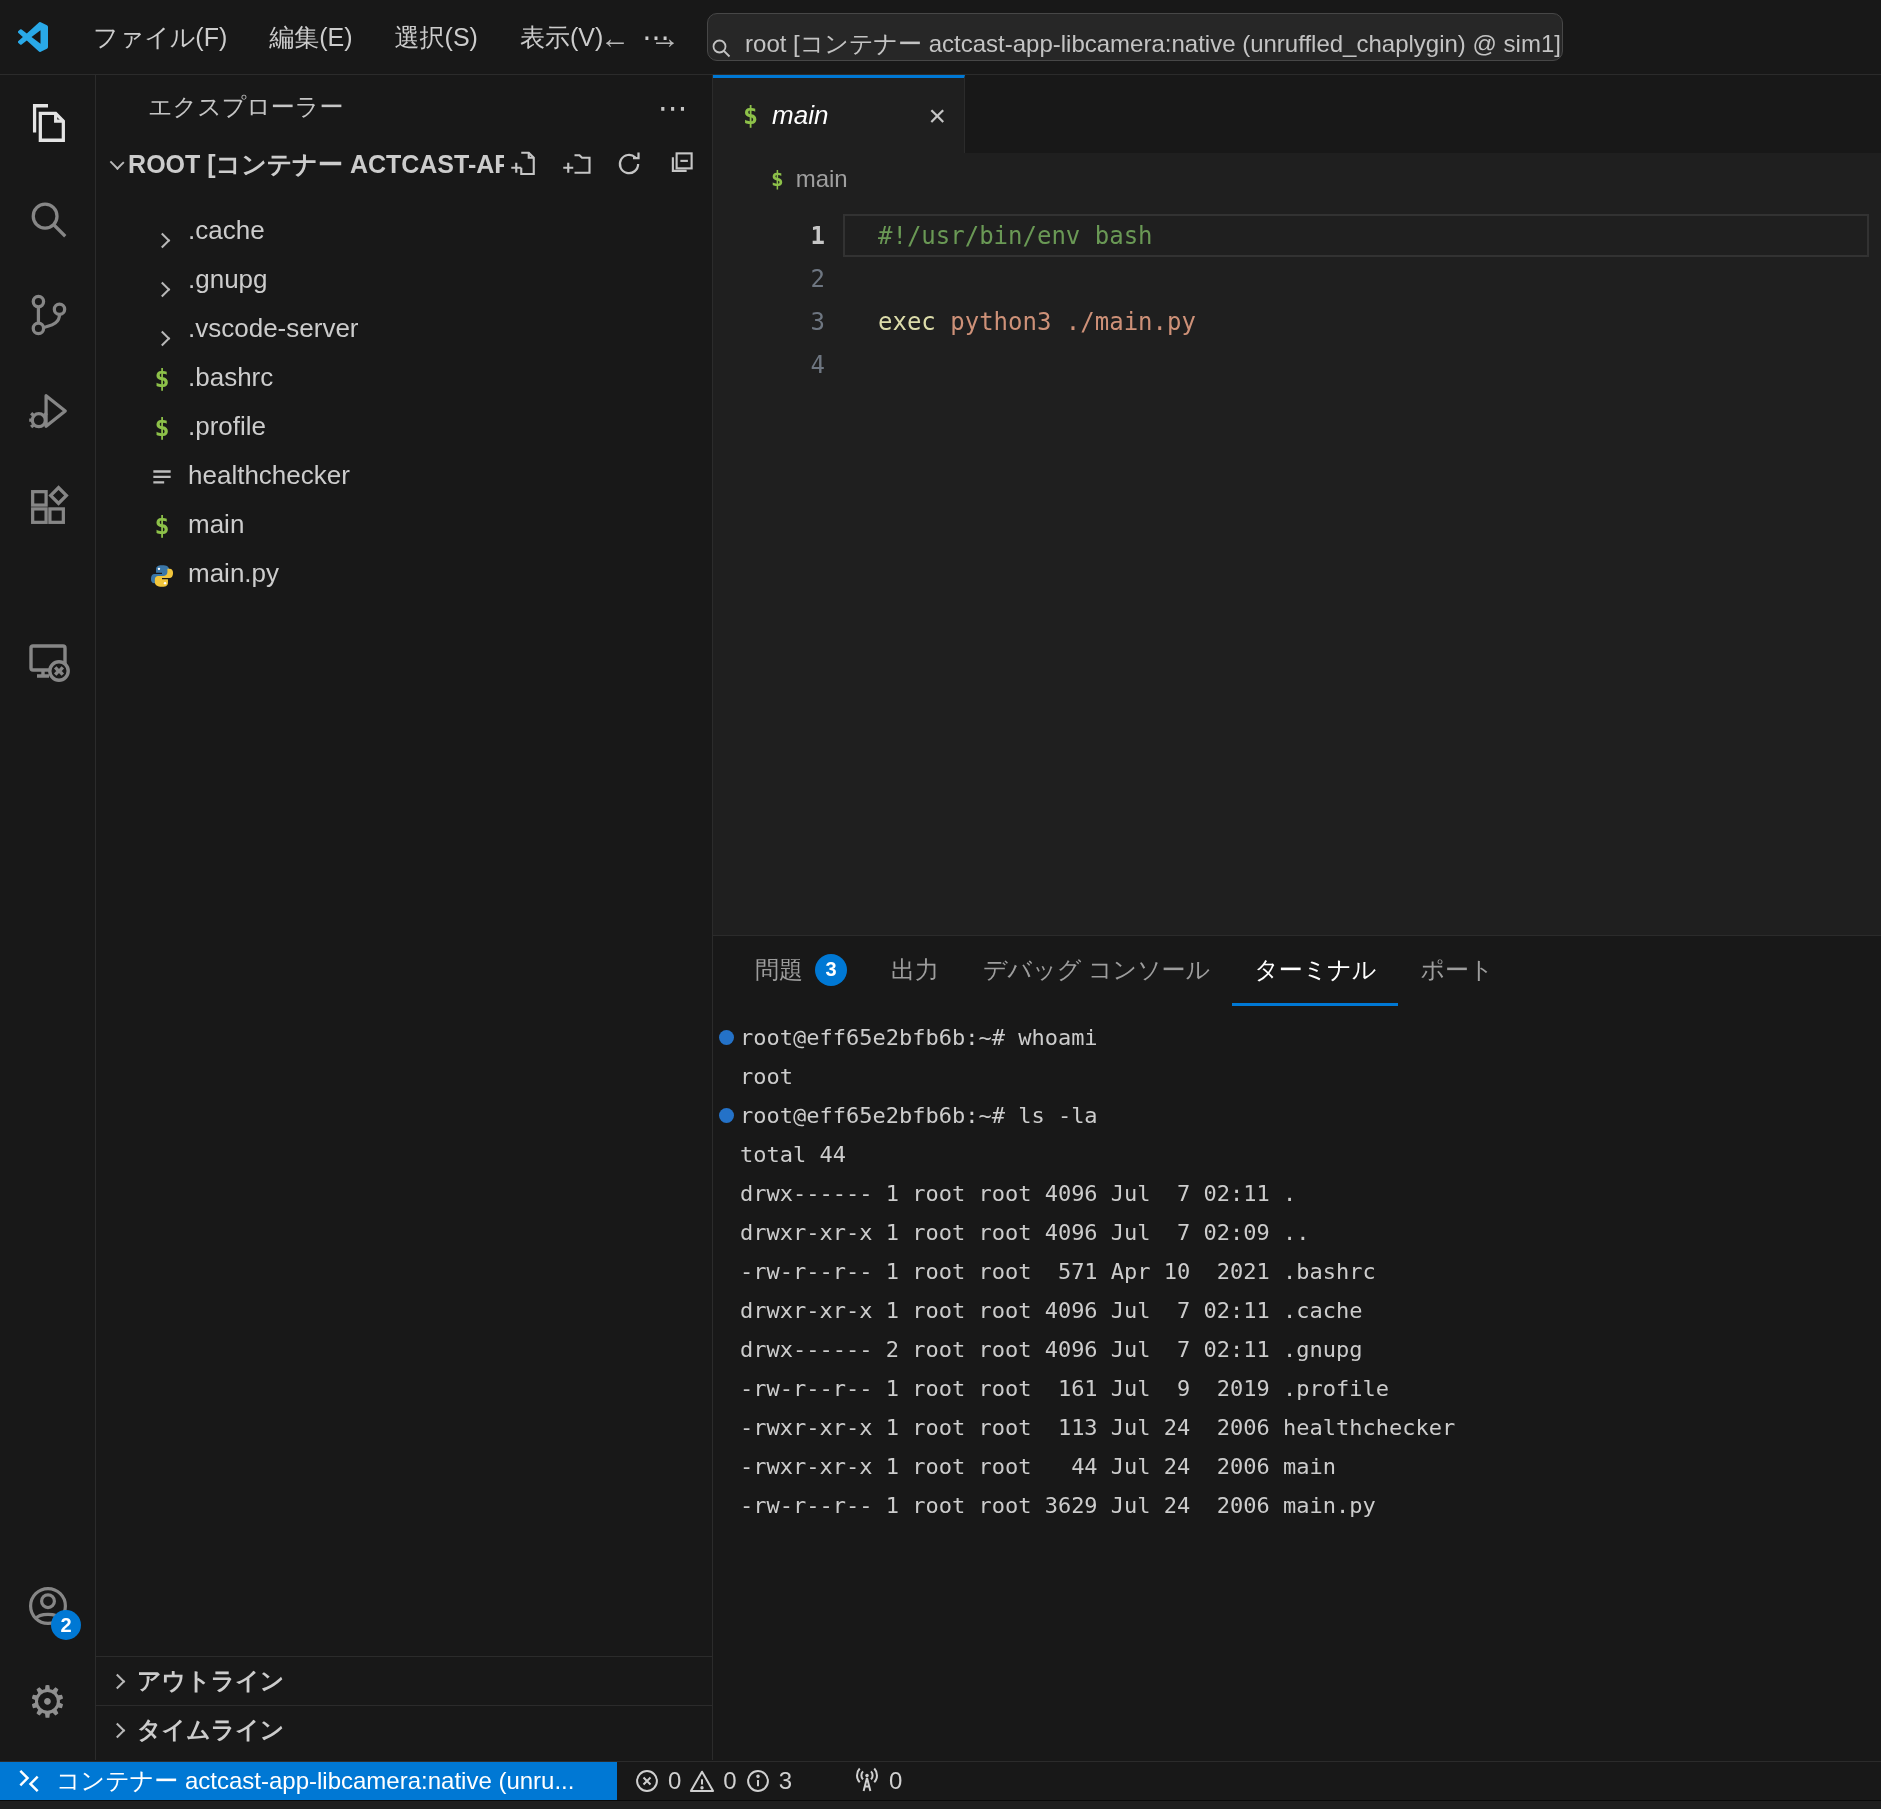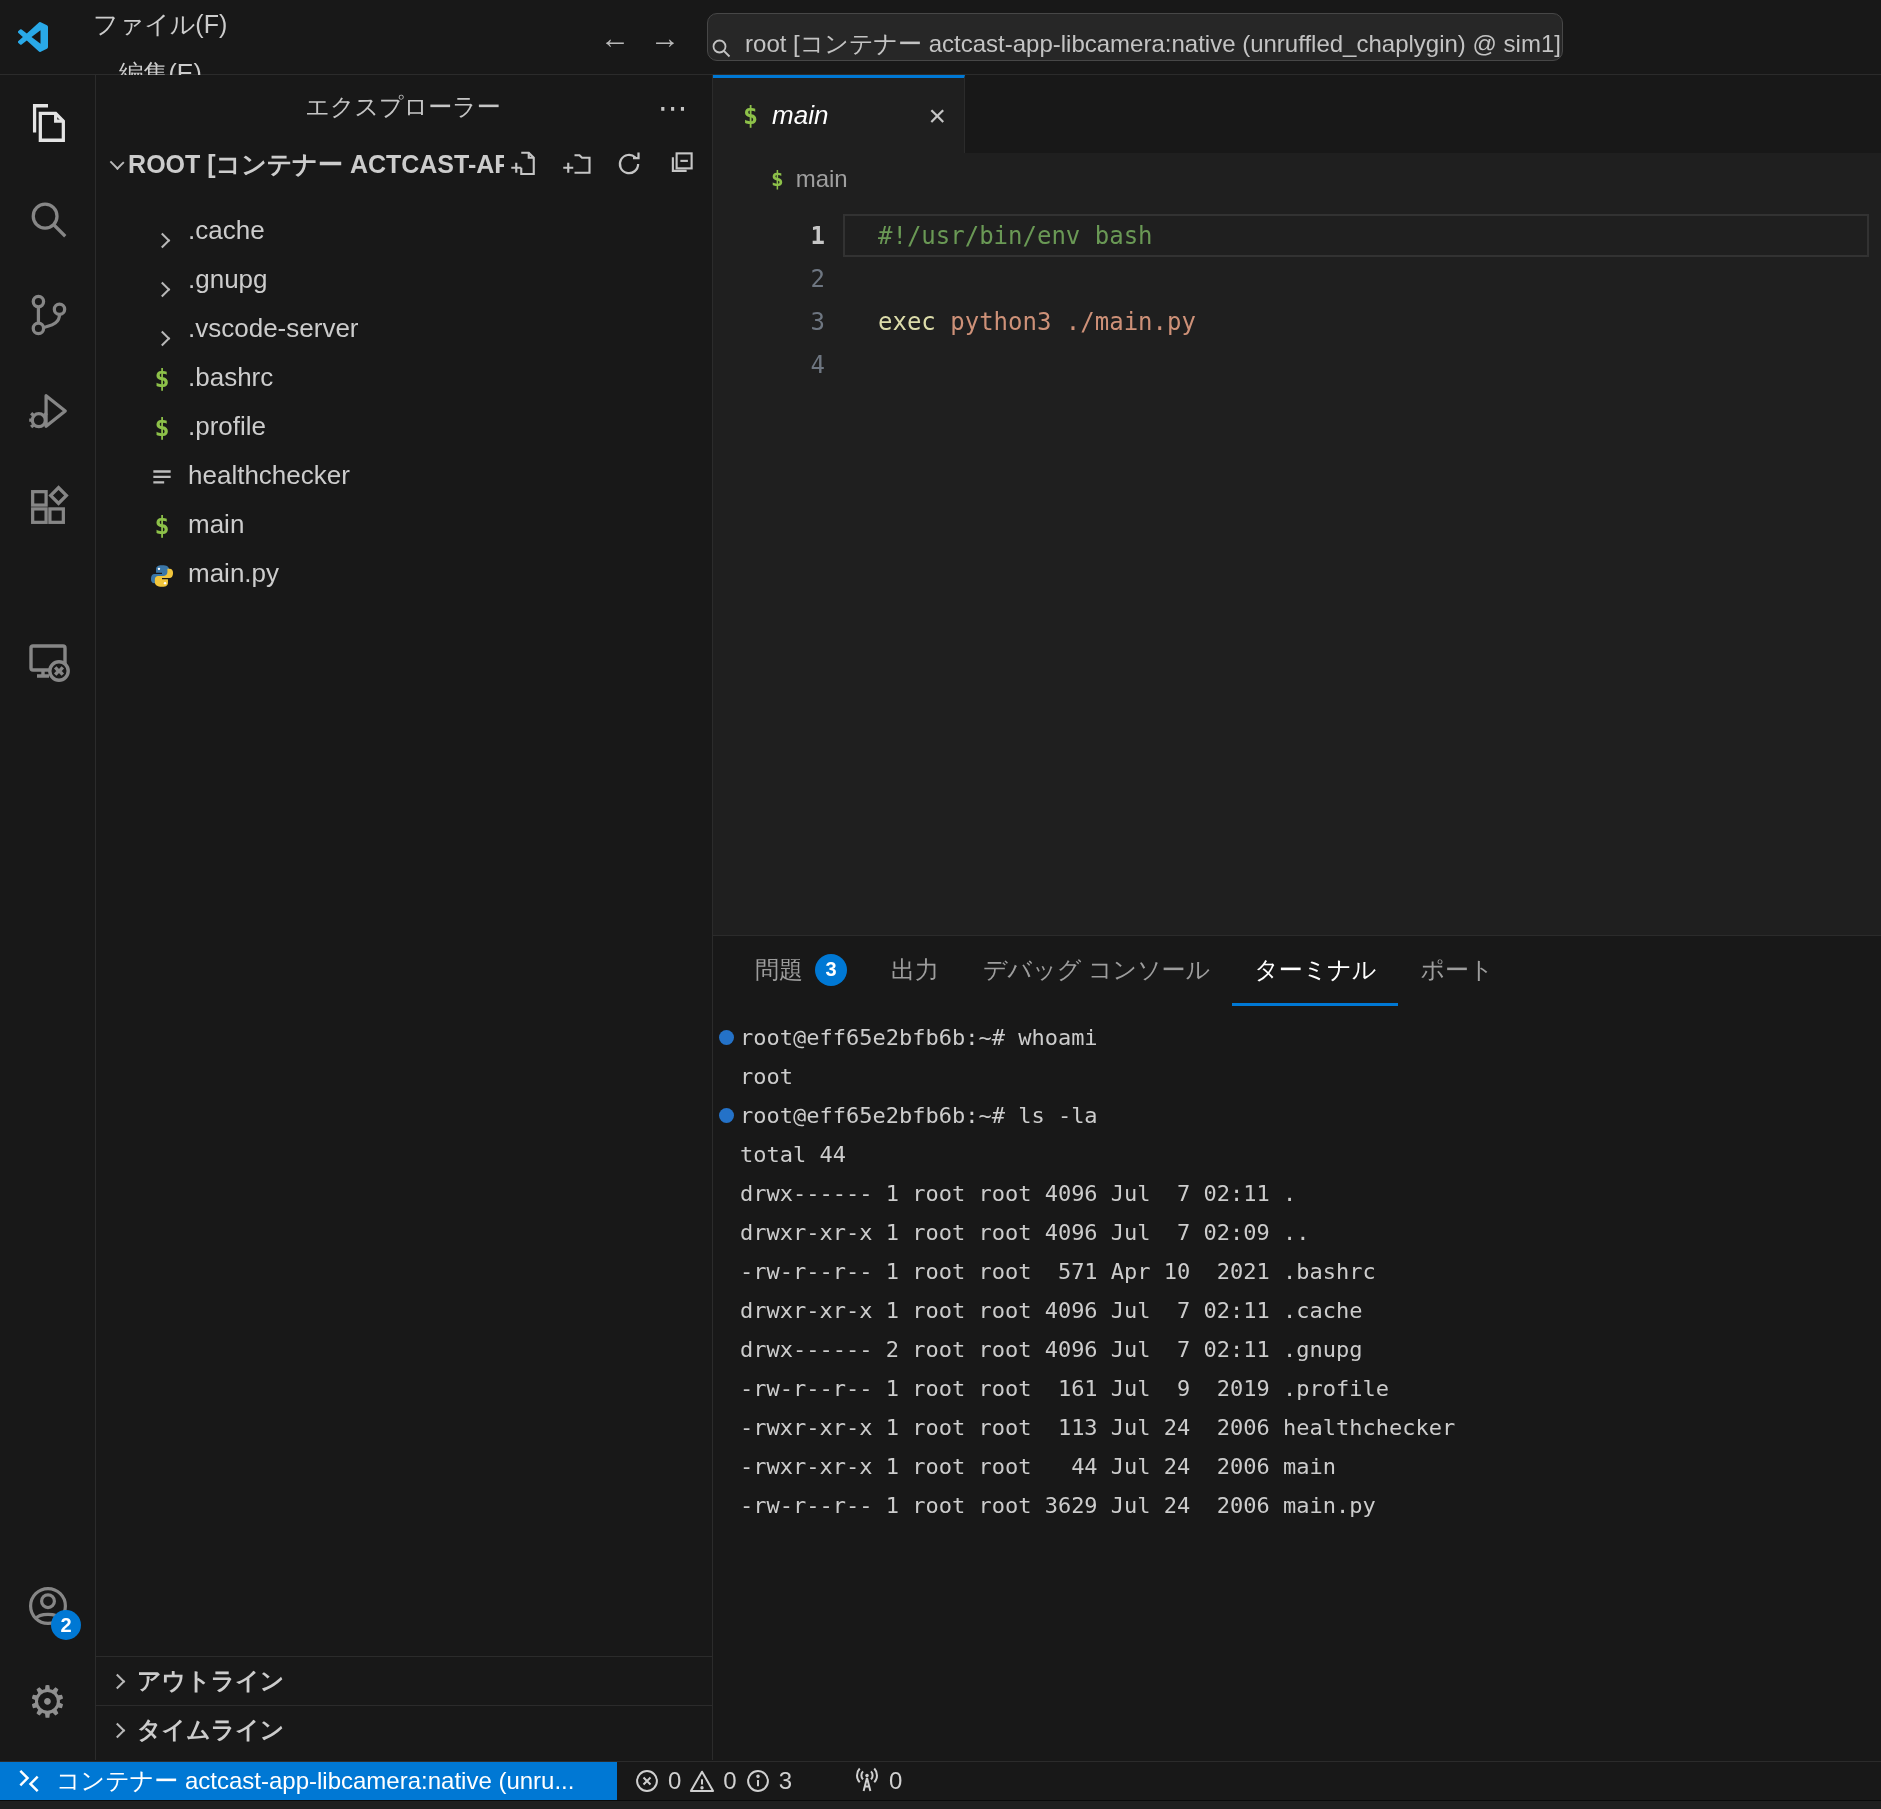--- a/index.html
+++ b/index.html
@@ -3,21 +3,21 @@
 <meta charset="utf-8">
 <style>
   * { margin:0; padding:0; box-sizing:border-box; }
   html,body { width:1881px; height:1809px; overflow:hidden; background:#181818;
     font-family:"Liberation Sans","DejaVu Sans",sans-serif; }
   #app { position:relative; width:1881px; height:1809px; background:#181818; color:#cccccc; }
 
   
   #titlebar { position:absolute; top:0; left:0; right:0; height:75px; background:#181818; border-bottom:1px solid #2b2b2b; }
   #vscode-logo { position:absolute; left:18px; top:22px; width:30px; height:30px; }
-  #menus { position:absolute; left:72px; top:0; height:75px; display:flex; align-items:center;flex-direction:column; }
+  #menus { position:absolute; left:72px; top:0; height:75px; display:flex; align-items:center; }
   .menu-item { font-size:25px; color:#cccccc; padding:8px 21px; border-radius:8px; }
   .menu-more { font-size:28px; color:#cccccc; padding:8px 18px; }
   .nav-arrow { position:absolute; top:0; height:75px; display:flex; align-items:center; font-size:30px; color:#b9b9b9; }
   #nav-back { left:600px; } #nav-fwd { left:650px; }
   #command-center { position:absolute; left:707px; top:13px; width:856px; height:48px; background:#272727;
     border:1px solid #474747; border-radius:10px; display:flex; align-items:flex-end; justify-content:center; gap:12px; }
   #command-center .cc-text { font-size:24px; color:#c3c3c3; white-space:nowrap; }
 
   
   #activitybar { position:absolute; left:0; top:75px; width:96px; height:1685px; background:#181818; border-right:1px solid #2b2b2b;
@@ -26,21 +26,21 @@
   .ab-cell.active { color:#e4e4e4; }
   .ab-spacer { height:58px; }
   .ab-bottom { margin-top:auto; display:flex; flex-direction:column; padding-bottom:10px; }
   .ab-badge { position:absolute; right:14px; bottom:14px; width:30px; height:30px; border-radius:50%; background:#0078d4;
     color:#fff; font-size:20px; font-weight:700; display:flex; align-items:center; justify-content:center; }
   .gear-glyph { font-size:44px; color:#8f8f8f; line-height:1; }
 
   
   #sidebar { position:absolute; left:96px; top:75px; width:617px; height:1685px; background:#181818; border-right:1px solid #2b2b2b; }
   #explorer-head { height:64px; display:flex; align-items:center; padding:0 22px 0 52px; }
-  #explorer-title { font-size:24px; color:#c5c5c5; flex:1;text-align:center; }
+  #explorer-title { font-size:24px; color:#c5c5c5; flex:1; }
   .more-dots { font-size:30px; color:#c5c5c5; letter-spacing:2px; }
   #root-row { height:50px; display:flex; align-items:center; padding:0 16px 0 16px; gap:6px; }
   #root-label { font-size:25px; font-weight:700; color:#cccccc; white-space:nowrap; flex:0 1 auto; overflow:hidden; }
   .root-actions { margin-left:auto; display:flex; align-items:center; gap:22px; color:#c5c5c5; }
   .chev { display:inline-block; width:11px; height:11px; border-right:2.4px solid #b8b8b8; border-top:2.4px solid #b8b8b8; }
   .chev.right { transform:rotate(45deg); }
   .chev.down  { transform:rotate(135deg); margin-top:-4px; }
   #tree { margin-top:8px; }
   .tree-item { height:49px; display:flex; align-items:flex-end; padding-left:46px; }
   .tree-icon { width:40px; display:flex; align-items:center; justify-content:center; }

